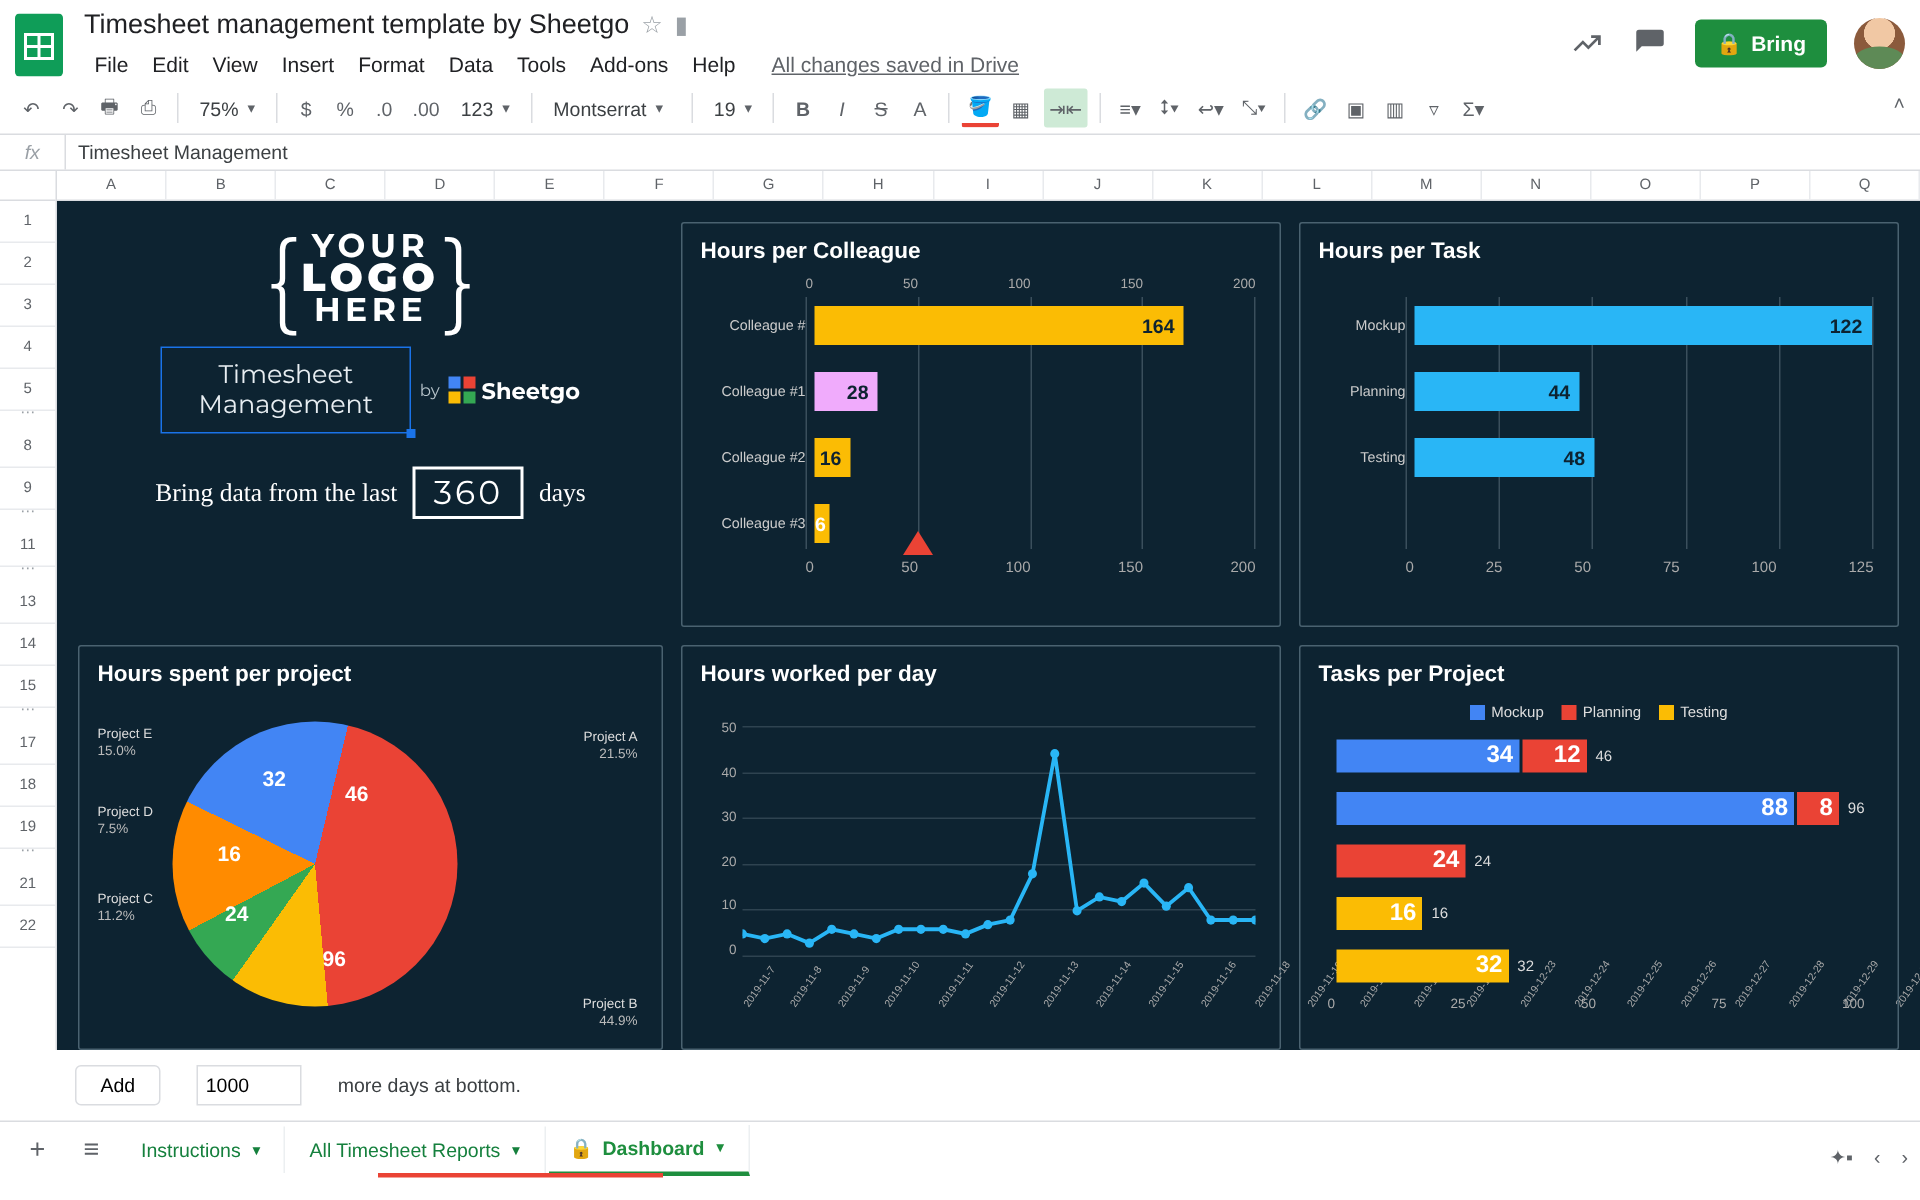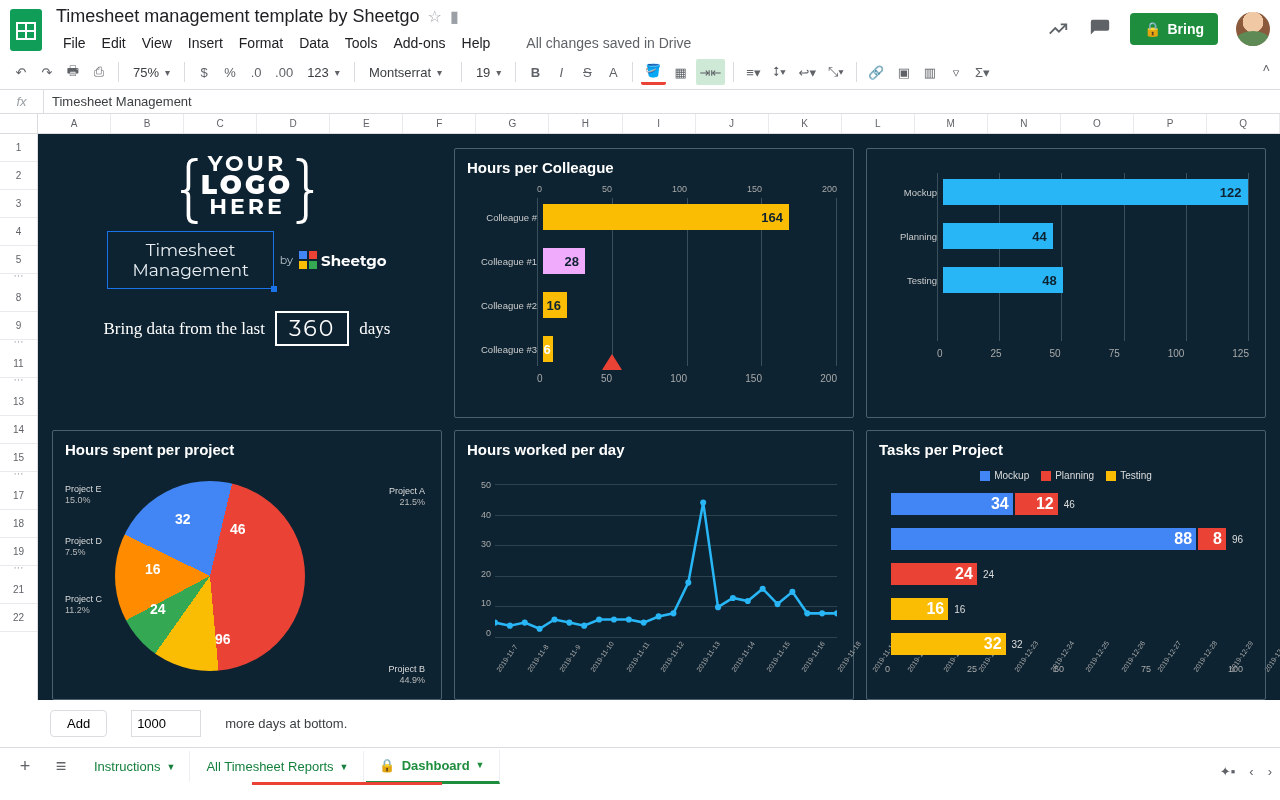--- a/index.html
+++ b/index.html
@@ -12,21 +12,21 @@
   body{margin:0;font-family:Arial,sans-serif;color:var(--g-text);background:#fff;font-size:13px;overflow:hidden;height:800px;width:1280px}
   
   .titlebar{display:flex;align-items:flex-start;padding:6px 10px 0 8px;gap:12px}
   .doc-icon{width:36px;height:48px;display:flex;align-items:center;justify-content:center}
   .doc-icon svg{width:32px;height:42px}
   .title-col{flex:1;min-width:0}
   .doc-name{font-size:18px;color:#202124;display:flex;align-items:center;gap:8px}
   .doc-name .star,.doc-name .folder{color:#9aa0a6;font-size:16px}
   .menubar{display:flex;gap:2px;margin-top:4px;font-size:14px;color:#202124}
   .menubar span{padding:4px 7px;border-radius:4px;cursor:default}
-  .saved{color:var(--g-muted);margin-left:20px;padding:4px 0}
+  .saved{color:var(--g-muted);text-decoration:underline;margin-left:8px;padding:4px 0}
   .title-right{display:flex;align-items:center;gap:18px;padding-top:6px}
   .ic{color:#5f6368;display:flex;align-items:center;justify-content:center;width:24px;height:24px}
   .share-btn{background:var(--g-green);color:#fff;border-radius:4px;padding:8px 14px;display:flex;align-items:center;gap:6px;font-weight:600;font-size:14px}
   .avatar{width:34px;height:34px;border-radius:50%;background:radial-gradient(circle at 50% 30%,#f1c8a4 0 35%,#8b5a3c 36% 100%);position:relative;overflow:hidden}
   .avatar::after{content:"";position:absolute;inset:auto 0 0 0;height:45%;background:#5e8a56;border-radius:50% 50% 0 0/60% 60% 0 0}
   
   .toolbar{display:flex;align-items:center;gap:4px;padding:4px 10px;border-bottom:1px solid var(--g-border);font-size:13px;position:relative}
   .toolbar .sep{width:1px;height:20px;background:var(--g-border);margin:0 4px}
   .tbtn{min-width:22px;height:26px;display:flex;align-items:center;justify-content:center;color:#5f6368;border-radius:2px;padding:0 4px}
   .tbtn.sel{background:#ceead6}
@@ -332,20 +332,21 @@
               <span>50</span>
               <span>100</span>
               <span>150</span>
               <span>200</span>
             </div>
             <div class="marker" style="left: 135px; bottom: 14px;"></div>
           </div>
       </div>
 
       <div class="panel">
+        <div class="ptitle">Hours per Task</div>
         <div class="hbar-chart" id="hc1" style="padding-left:58px">
             <div class="hbar-grid" style="left: 58px;">
               <i></i>
               <i></i>
               <i></i>
               <i></i>
               <i></i>
               <i></i>
             </div>
             <div class="hbars">

